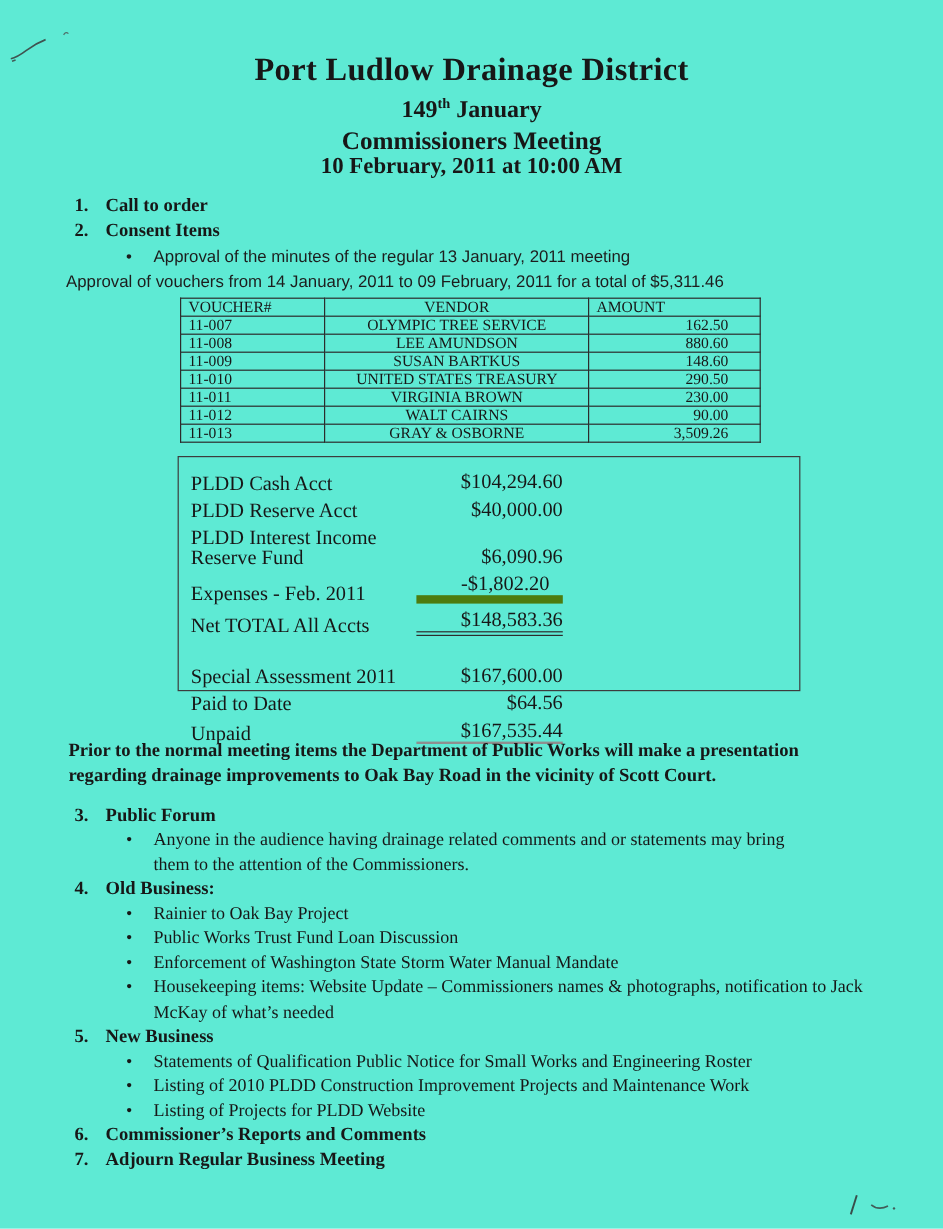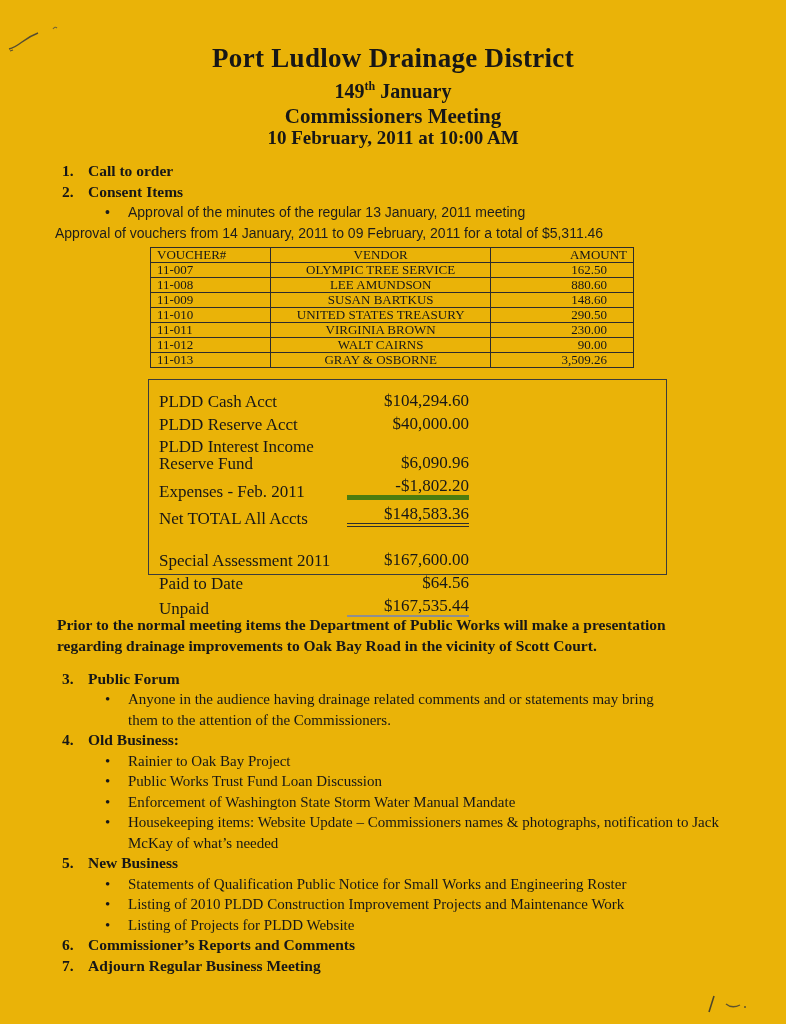--- a/index.html
+++ b/index.html
@@ -1,19 +1,19 @@
 <!DOCTYPE html>
 <html><head>
 <meta charset="utf-8">
 <style>
   html,body { margin:0; padding:0; background:#ffffff; }
   .page {
     position:relative;
     width:786px; height:1024px;
-    background:#eab308;
+    background:#5eead4;
     font-family:"Liberation Serif", serif;
     color:#171717;
     overflow:hidden;
   }
   
   .doc-header { text-align:center; padding-top:42px; }
   .doc-title   { font-size:27px; font-weight:bold; line-height:32px; letter-spacing:.3px; }
   .doc-address { font-size:15px; font-weight:bold; line-height:19px; }
   .doc-agenda  { font-size:20px; font-weight:bold; line-height:25px; }
   .doc-agenda sup { font-size:12px; }
@@ -43,40 +43,40 @@
   }
   table.vouchers th, table.vouchers td {
     border:1px solid #2c2c2c;
     height:14px; line-height:14px;
     padding:0 6px;
     font-weight:normal;
     white-space:nowrap;
   }
   table.vouchers .c1 { width:125px; text-align:left; }
   table.vouchers .c2 { width:225px; text-align:center; }
-  table.vouchers .c3 { width:140px; text-align:right; }
+  table.vouchers .c3 { width:140px; text-align:left; }
   table.vouchers td.c3 { text-align:right; padding-right:26px; }
 
   
   .accounts-box {
     margin:11px 0 0 148px;
     width:519px; height:196px;
     box-sizing:border-box;
     border:1.5px solid #3c3c3c;
     padding:12px 0 0 10px;
     font-size:17px;
   }
   .acct-row {
     display:flex; justify-content:space-between; align-items:flex-end;
     width:310px; margin-bottom:5px;
   }
   .acct-label { max-width:212px; line-height:17px; }
   .acct-amount { text-align:right; line-height:18px; min-width:96px; }
   .pad-l { padding-left:26px; }
-  .u-single { border-bottom:5px solid #4d7c0f; }
+  .u-single { border-bottom:7px solid #4d7c0f;text-align:center; }
   .u-double { border-bottom:4px double #2d2d2d; }
   .u-gray   { border-bottom:2px solid #8f8f8f; }
   .gap-top { margin-top:24px; }
 
   
   .notice {
     margin:39px 0 0 57px;
     width:630px;
     font-weight:bold;
     font-size:15.5px; line-height:21px;

